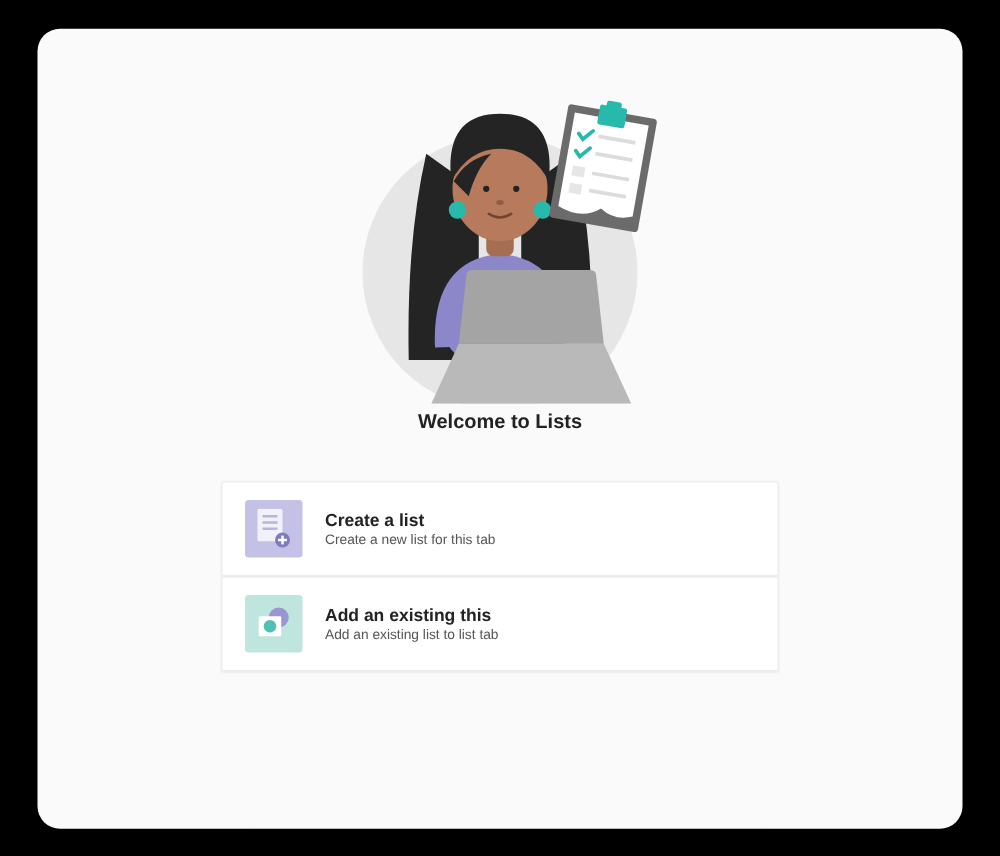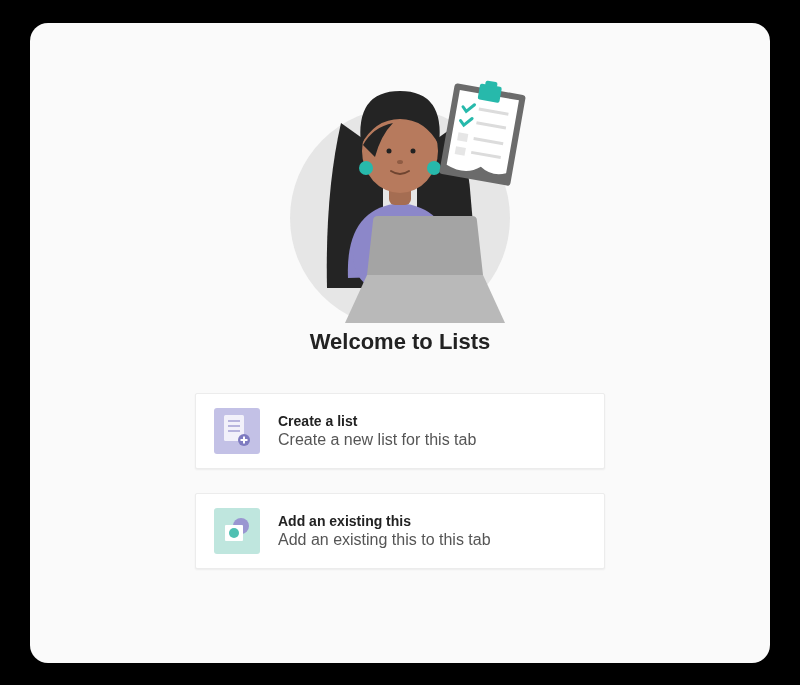--- a/index.html
+++ b/index.html
@@ -27,53 +27,52 @@
     .hero {
       width: 310px;
       height: 270px;
       position: relative;
       display: flex;
       justify-content: center;
       align-items: flex-end;
     }
     .hero svg { display: block; }
     .welcome-title {
-      font-size: 22px;
+      font-size: 16px;
       font-weight: 700;
       color: #222;
       margin-top: 6px;
       margin-bottom: 38px;
     }
     .card {
-      width: 410px;
+      width: 446px;
       background: #fff;
       border: 1px solid #ececec;
       border-radius: 2px;
       box-shadow: 0 1px 2px rgba(0,0,0,0.06);
       padding: 14px 18px;
       display: flex;
       align-items: center;
       gap: 18px;
-      margin-bottom: 24px;
       cursor: pointer;
     }
     .card-icon {
       width: 46px;
       height: 46px;
       border-radius: 3px;
       flex-shrink: 0;
       display: flex;
       align-items: center;
       justify-content: center;
     }
     .icon-create { background: #c3c1e6; }
     .icon-add { background: #bfe6de; }
     .card-text { display: flex; flex-direction: column; gap: 2px; }
     .card-title { font-size: 14px; font-weight: 700; color: #222; }
-    .card-sub { font-size: 16px; color: #555; }
+    .card-sub { font-size: 11px; color: #555; }
   </style>
 </head>
 <body>
 
 <div class="dialog">
 
   <div class="hero">
     <svg viewBox="0 0 310 270" width="310" height="270">
 
       <circle cx="155" cy="165" r="110" fill="#e6e6e6"></circle>
@@ -148,17 +147,17 @@
     <div class="card-icon icon-add">
       <svg width="32" height="30" viewBox="0 0 32 30">
         <circle cx="20" cy="10" r="8" fill="#9a96d1"></circle>
         <rect x="4" y="9" width="18" height="16" rx="1" fill="#fff"></rect>
         <circle cx="13" cy="17" r="5" fill="#4fc0b2"></circle>
         <path d="M 4 25 L 4 18 Q 10 14 16 20 L 22 16 L 22 25 Z" fill="#e7f5f1" opacity="0"></path>
       </svg>
     </div>
     <div class="card-text">
       <span class="card-title">Add an existing this</span>
-      <span class="card-sub">Add an existing this to this tab</span>
+      <span class="card-sub">Add an existing list to list tab</span>
     </div>
   </div>
 
 </div>
 
 </body></html>

